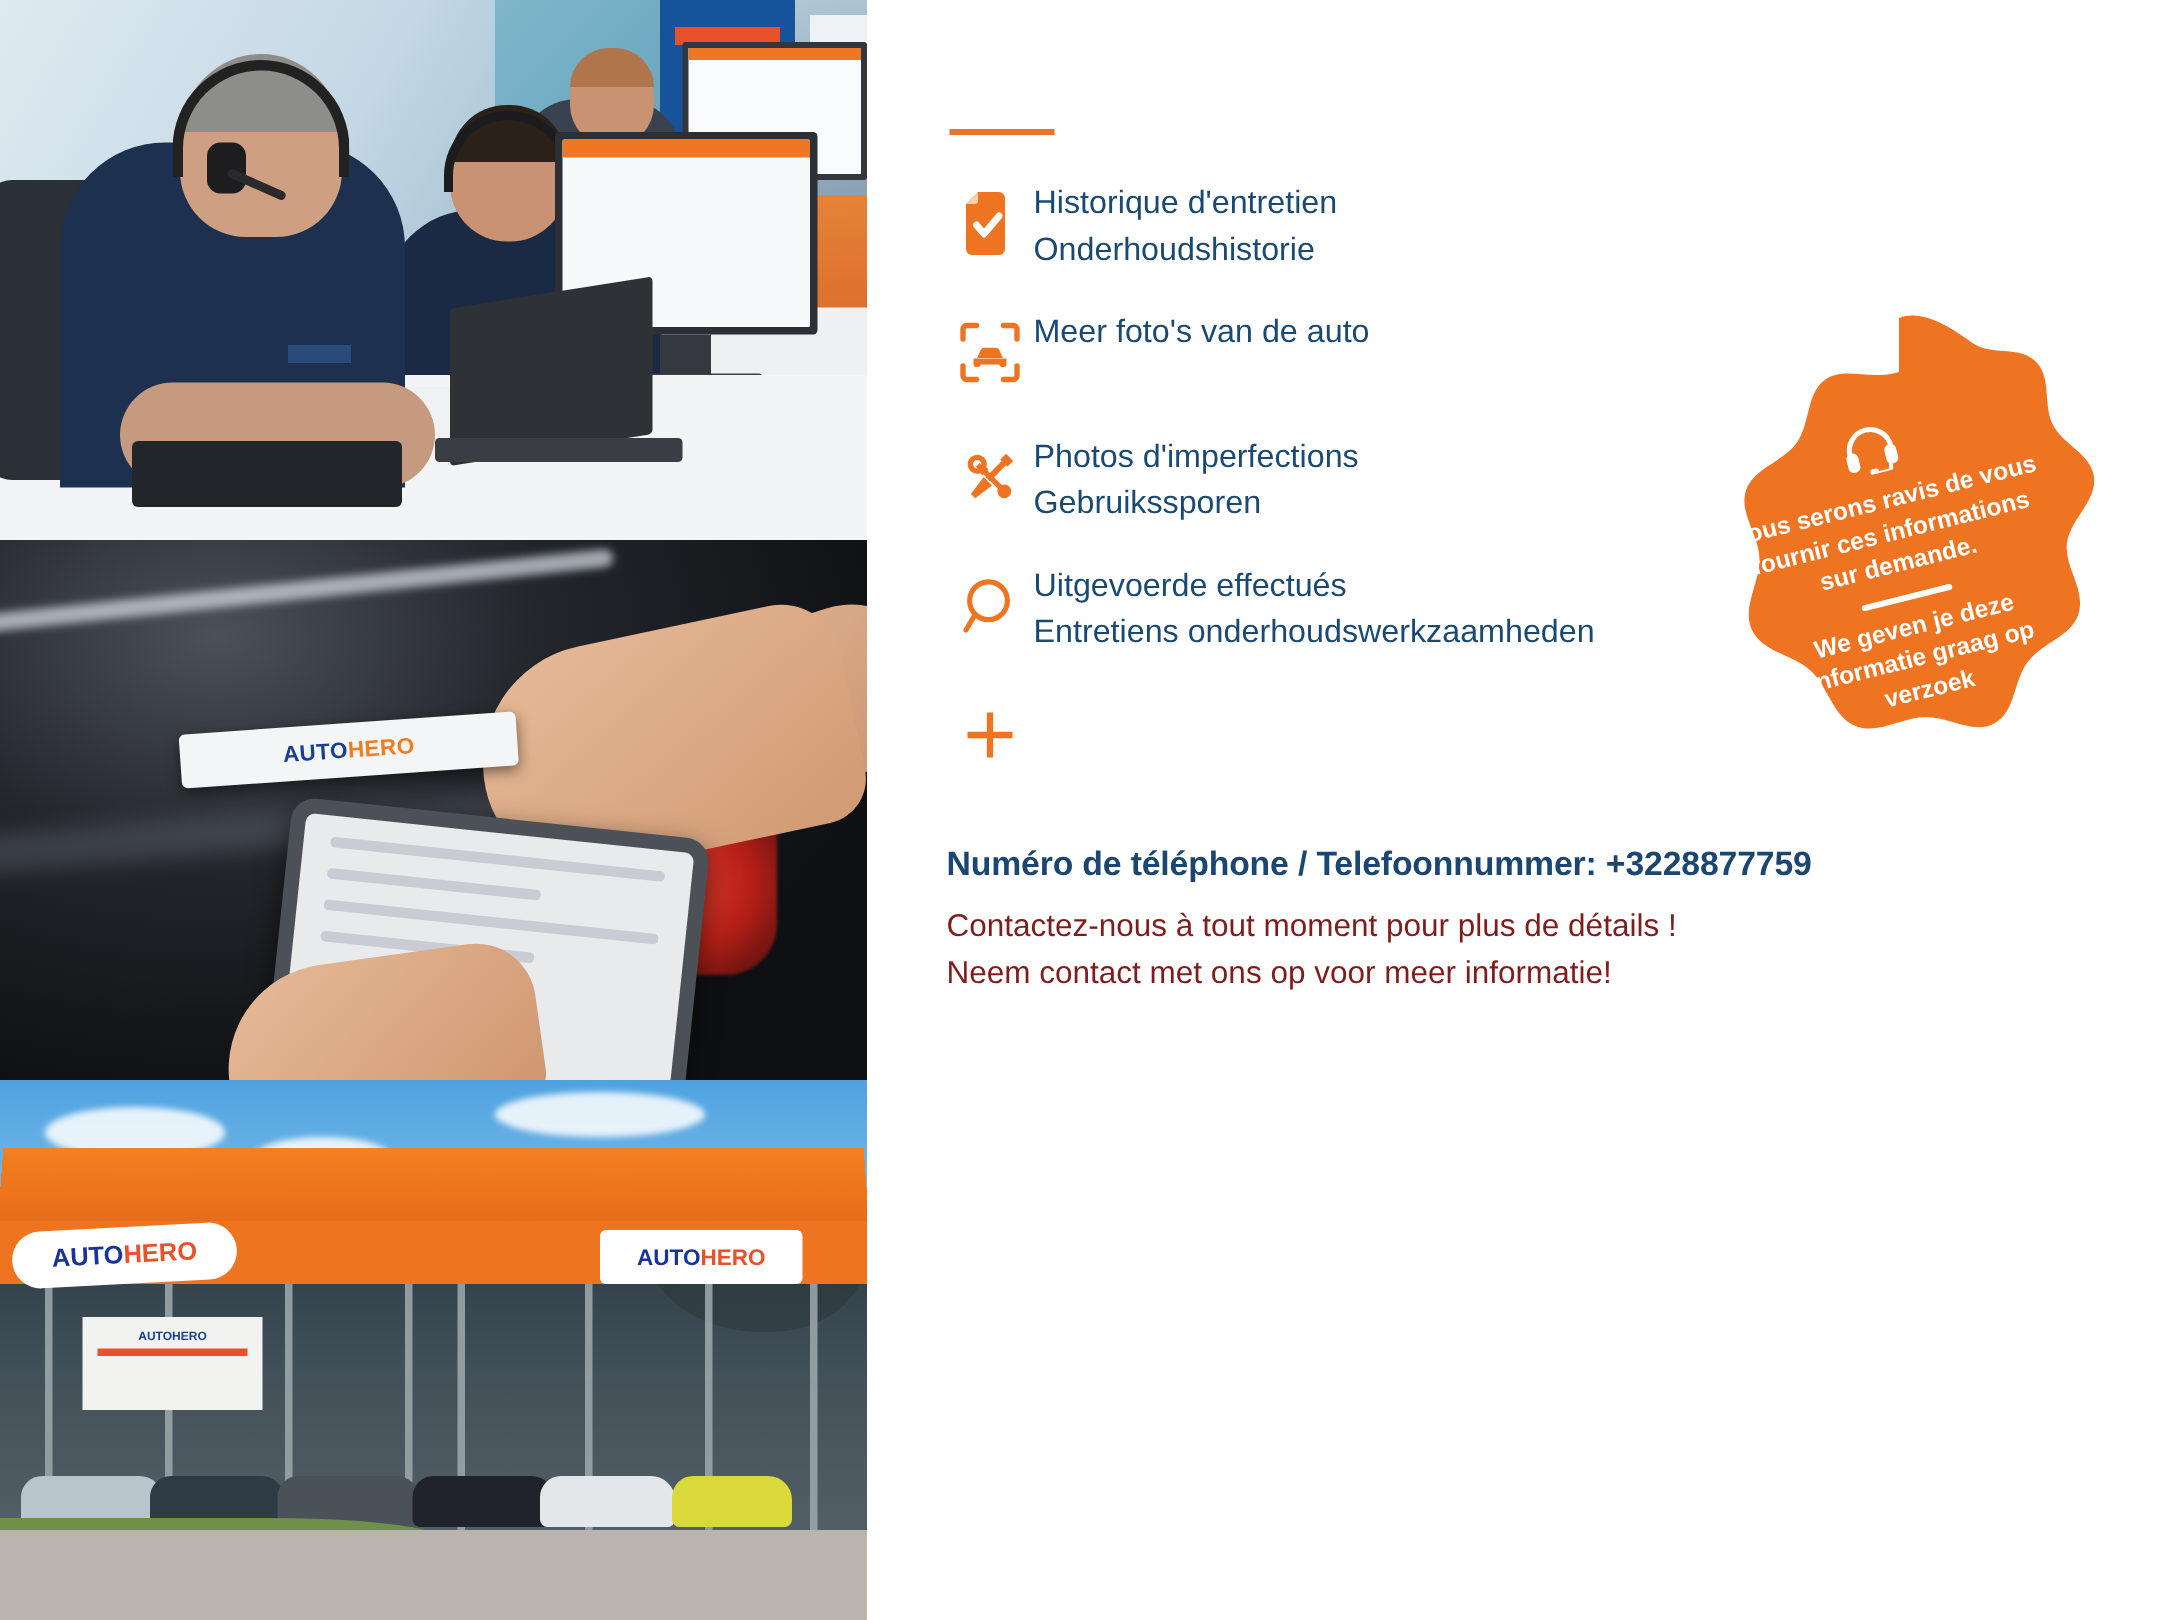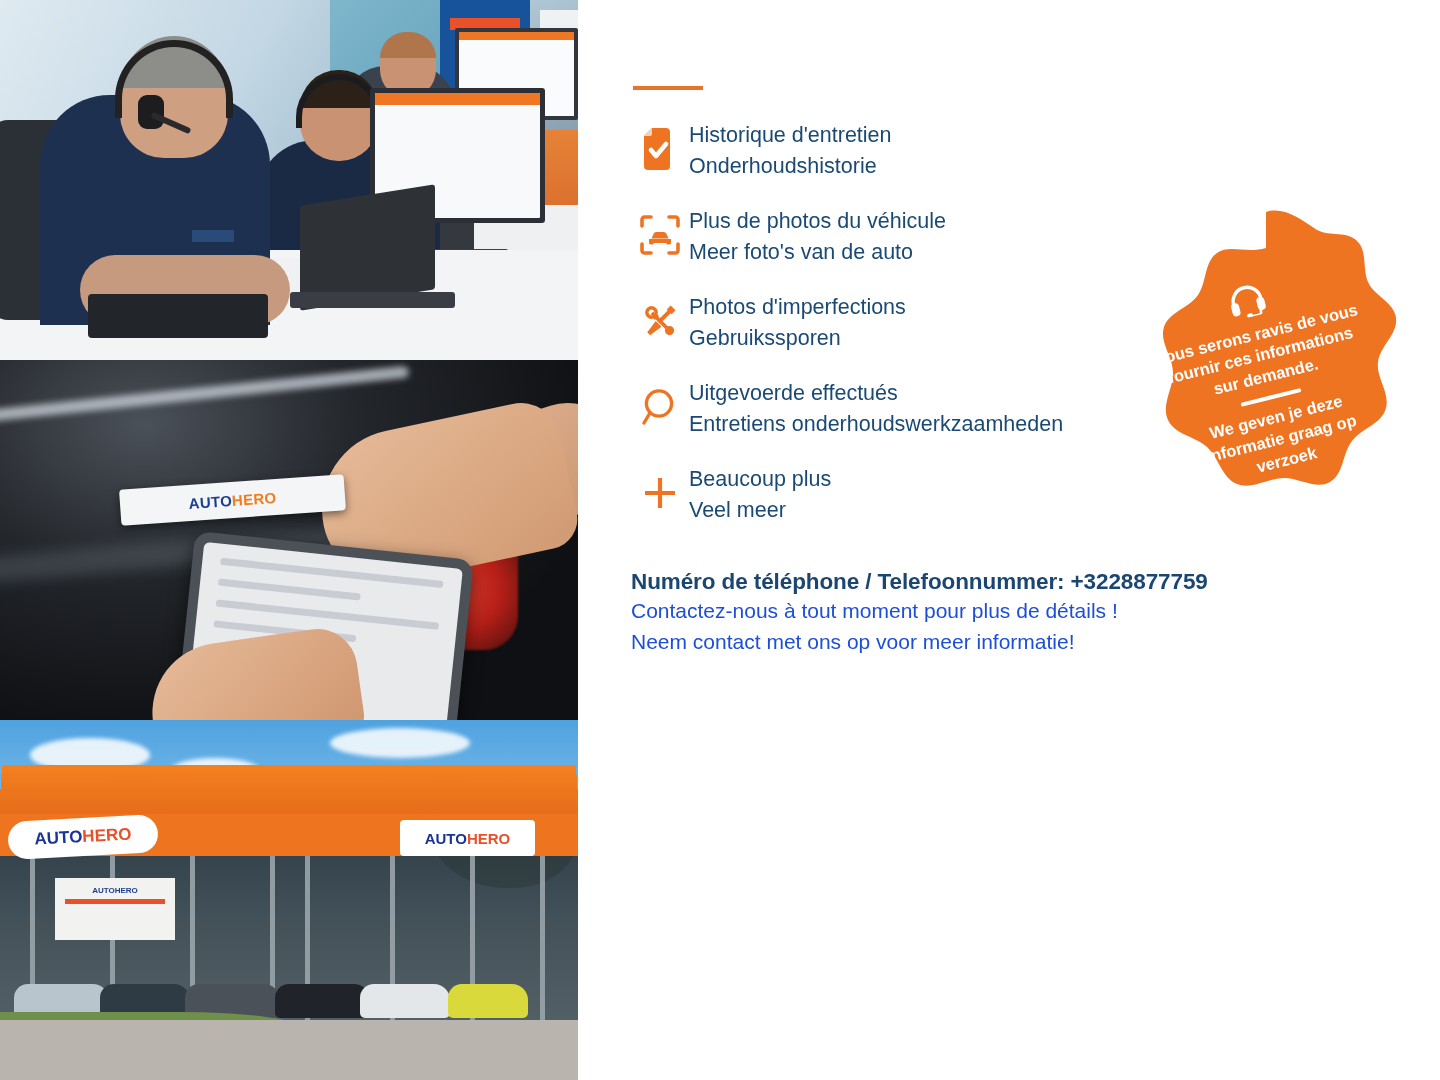--- a/index.html
+++ b/index.html
@@ -119,22 +119,22 @@
   .headline .l2 { display:block; }
   .divider { width:70px; height:4px; background:#e8742a; margin:24px 0 28px 2px; }
 
   .features { margin-top:4px; }
   .feature { display:flex; align-items:flex-start; margin-bottom:23px; }
   .feat-icon { flex:0 0 58px; width:58px; height:58px; display:flex; align-items:center; justify-content:center; margin-top:2px;}
   .feat-text { color:#1a4a74; font-size:21.5px; line-height:1.42; padding-top:2px; }
   .feat-text .fr, .feat-text .nl { display:block; white-space:nowrap; }
 
   .contact { margin-top:44px; }
-  .contact .phone { color:#1b4672; font-size:22.5px; font-weight:bold; letter-spacing:-.1px; margin-bottom:0;}
-  .contact .line { color:#1d4ed8; font-size:21px; line-height:1.48; }
+  .contact .phone { color:#1b4672; font-size:22.5px; font-weight:bold; letter-spacing:-.1px; margin-bottom:13px;}
+  .contact .line { color:#7f1d1d; font-size:21px; line-height:1.48; }
 
   
   .badge-wrap { position:absolute; left:553px; top:208px; width:270px; height:338px; }
   .badge-svg { position:absolute; left:0; top:0; }
   .badge-inner { position:absolute; left:0; top:0; width:270px; height:338px;
      display:flex; flex-direction:column; align-items:center; justify-content:center;
      transform: rotate(-14deg); }
   .badge-headset { margin-bottom:4px; }
   .badge-t { color:#fff; font-weight:bold; font-size:16.5px; line-height:1.3; text-align:center; width:215px;}
   .badge-rule { width:62px; height:4px; background:#fff; border-radius:2px; margin:9px 0 8px; }
@@ -272,21 +272,20 @@
               <path d="M3 12V5.5A2.5 2.5 0 015.5 3H12"></path>
               <path d="M30 3h6.5A2.5 2.5 0 0139 5.5V12"></path>
               <path d="M39 30v6.5a2.5 2.5 0 01-2.5 2.5H30"></path>
               <path d="M12 39H5.5A2.5 2.5 0 013 36.5V30"></path>
             </g>
             <path d="M10 25h22v4a1.6 1.6 0 01-1.6 1.6h-1.6a1.6 1.6 0 01-1.6-1.6H14.8a1.6 1.6 0 01-1.6 1.6h-1.6A1.6 1.6 0 0110 29z" fill="#ee7422"></path>
             <path d="M12.4 24.6l2.4-5.2a2.6 2.6 0 012.3-1.5h7.8a2.6 2.6 0 012.3 1.5l2.4 5.2z" fill="#ee7422"></path>
           </svg>
         </span>
         <span class="feat-text">
-          <span class="fr">Plus de photos du véhicule</span>
           <span class="nl">Meer foto's van de auto</span>
         </span>
       </div>
 
       <div class="feature">
         <span class="feat-icon">
           <svg width="42" height="42" viewBox="0 0 42 42">
             <g transform="rotate(45 21 21)">
               <path d="M19 3h4v20h-4z" fill="#ee7422"></path>
               <path d="M18 24h8l-2 14h-4z" fill="#ee7422"></path>
@@ -316,24 +315,20 @@
           <span class="fr">Uitgevoerde effectués</span>
           <span class="nl">Entretiens onderhoudswerkzaamheden</span>
         </span>
       </div>
 
       <div class="feature">
         <span class="feat-icon">
           <svg width="40" height="40" viewBox="0 0 40 40">
             <path d="M20 5v30M5 20h30" stroke="#ee7422" stroke-width="4.2" stroke-linecap="butt"></path>
           </svg>
-        </span>
-        <span class="feat-text">
-          <span class="fr">Beaucoup plus</span>
-          <span class="nl">Veel meer</span>
         </span>
       </div>
     </div>
 
     <div class="contact">
       <div class="phone">Numéro de téléphone / Telefoonnummer: +3228877759</div>
       <div class="line">Contactez-nous à tout moment pour plus de détails !</div>
       <div class="line">Neem contact met ons op voor meer informatie!</div>
     </div>
 

